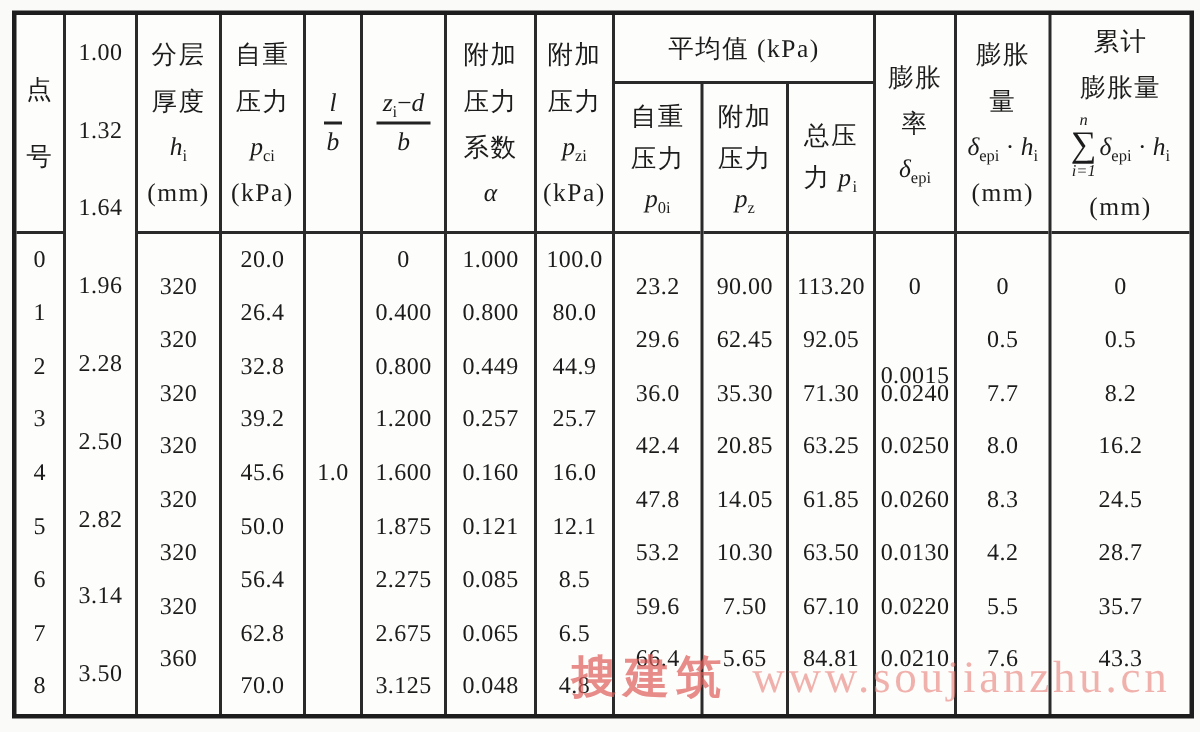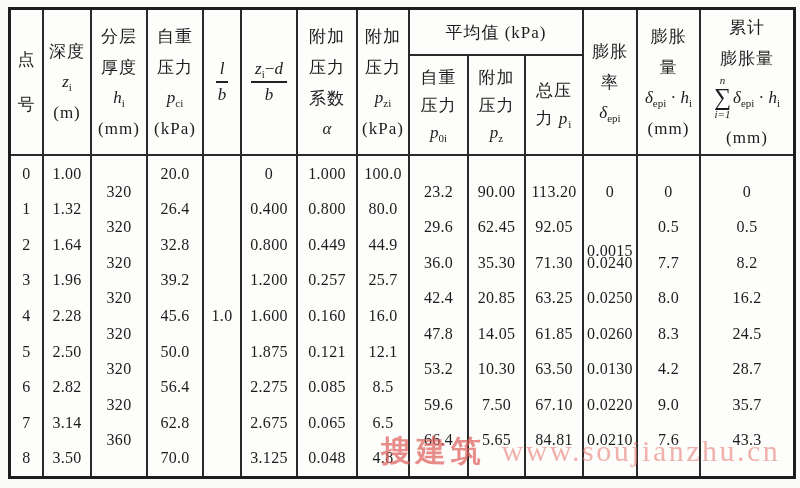--- a/index.html
+++ b/index.html
@@ -102,25 +102,20 @@
           <div class="bcell" style="top: 38.889%;">3</div>
           <div class="bcell" style="top: 50%;">4</div>
           <div class="bcell" style="top: 61.111%;">5</div>
           <div class="bcell" style="top: 72.222%;">6</div>
           <div class="bcell" style="top: 83.333%;">7</div>
           <div class="bcell" style="top: 94.444%;">8</div>
         </div>
     </div>
 
     <div class="col w46">
-      <div class="hcell">
-        <div class="hl">深度</div>
-        <div class="ml"><i>z</i><sub>i</sub></div>
-        <div class="hl">(m)</div>
-      </div>
       <div class="bcol">
           <div class="bcell" style="top: 5.556%;">1.00</div>
           <div class="bcell" style="top: 16.667%;">1.32</div>
           <div class="bcell" style="top: 27.778%;">1.64</div>
           <div class="bcell" style="top: 38.889%;">1.96</div>
           <div class="bcell" style="top: 50%;">2.28</div>
           <div class="bcell" style="top: 61.111%;">2.50</div>
           <div class="bcell" style="top: 72.222%;">2.82</div>
           <div class="bcell" style="top: 83.333%;">3.14</div>
           <div class="bcell" style="top: 94.444%;">3.50</div>
@@ -323,21 +318,21 @@
         <div class="ml"><i>δ</i><sub>epi</sub> <span>·</span> <i>h</i><sub>i</sub></div>
         <div class="hl">(mm)</div>
       </div>
       <div class="bcol">
           <div class="bcell" style="top: 11.111%;">0</div>
           <div class="bcell" style="top: 22.222%;">0.5</div>
           <div class="bcell" style="top: 33.333%;">7.7</div>
           <div class="bcell" style="top: 44.444%;">8.0</div>
           <div class="bcell" style="top: 55.556%;">8.3</div>
           <div class="bcell" style="top: 66.667%;">4.2</div>
-          <div class="bcell" style="top: 77.778%;">9.0</div>
+          <div class="bcell" style="top: 77.778%;">5.5</div>
           <div class="bcell" style="top: 88.889%;">7.6</div>
         </div>
     </div>
 
     <div class="col w92">
       <div class="hcell">
         <div class="hl">累计</div>
         <div class="hl">膨胀量</div>
         <div class="sumline">
           <span class="sumstack">

